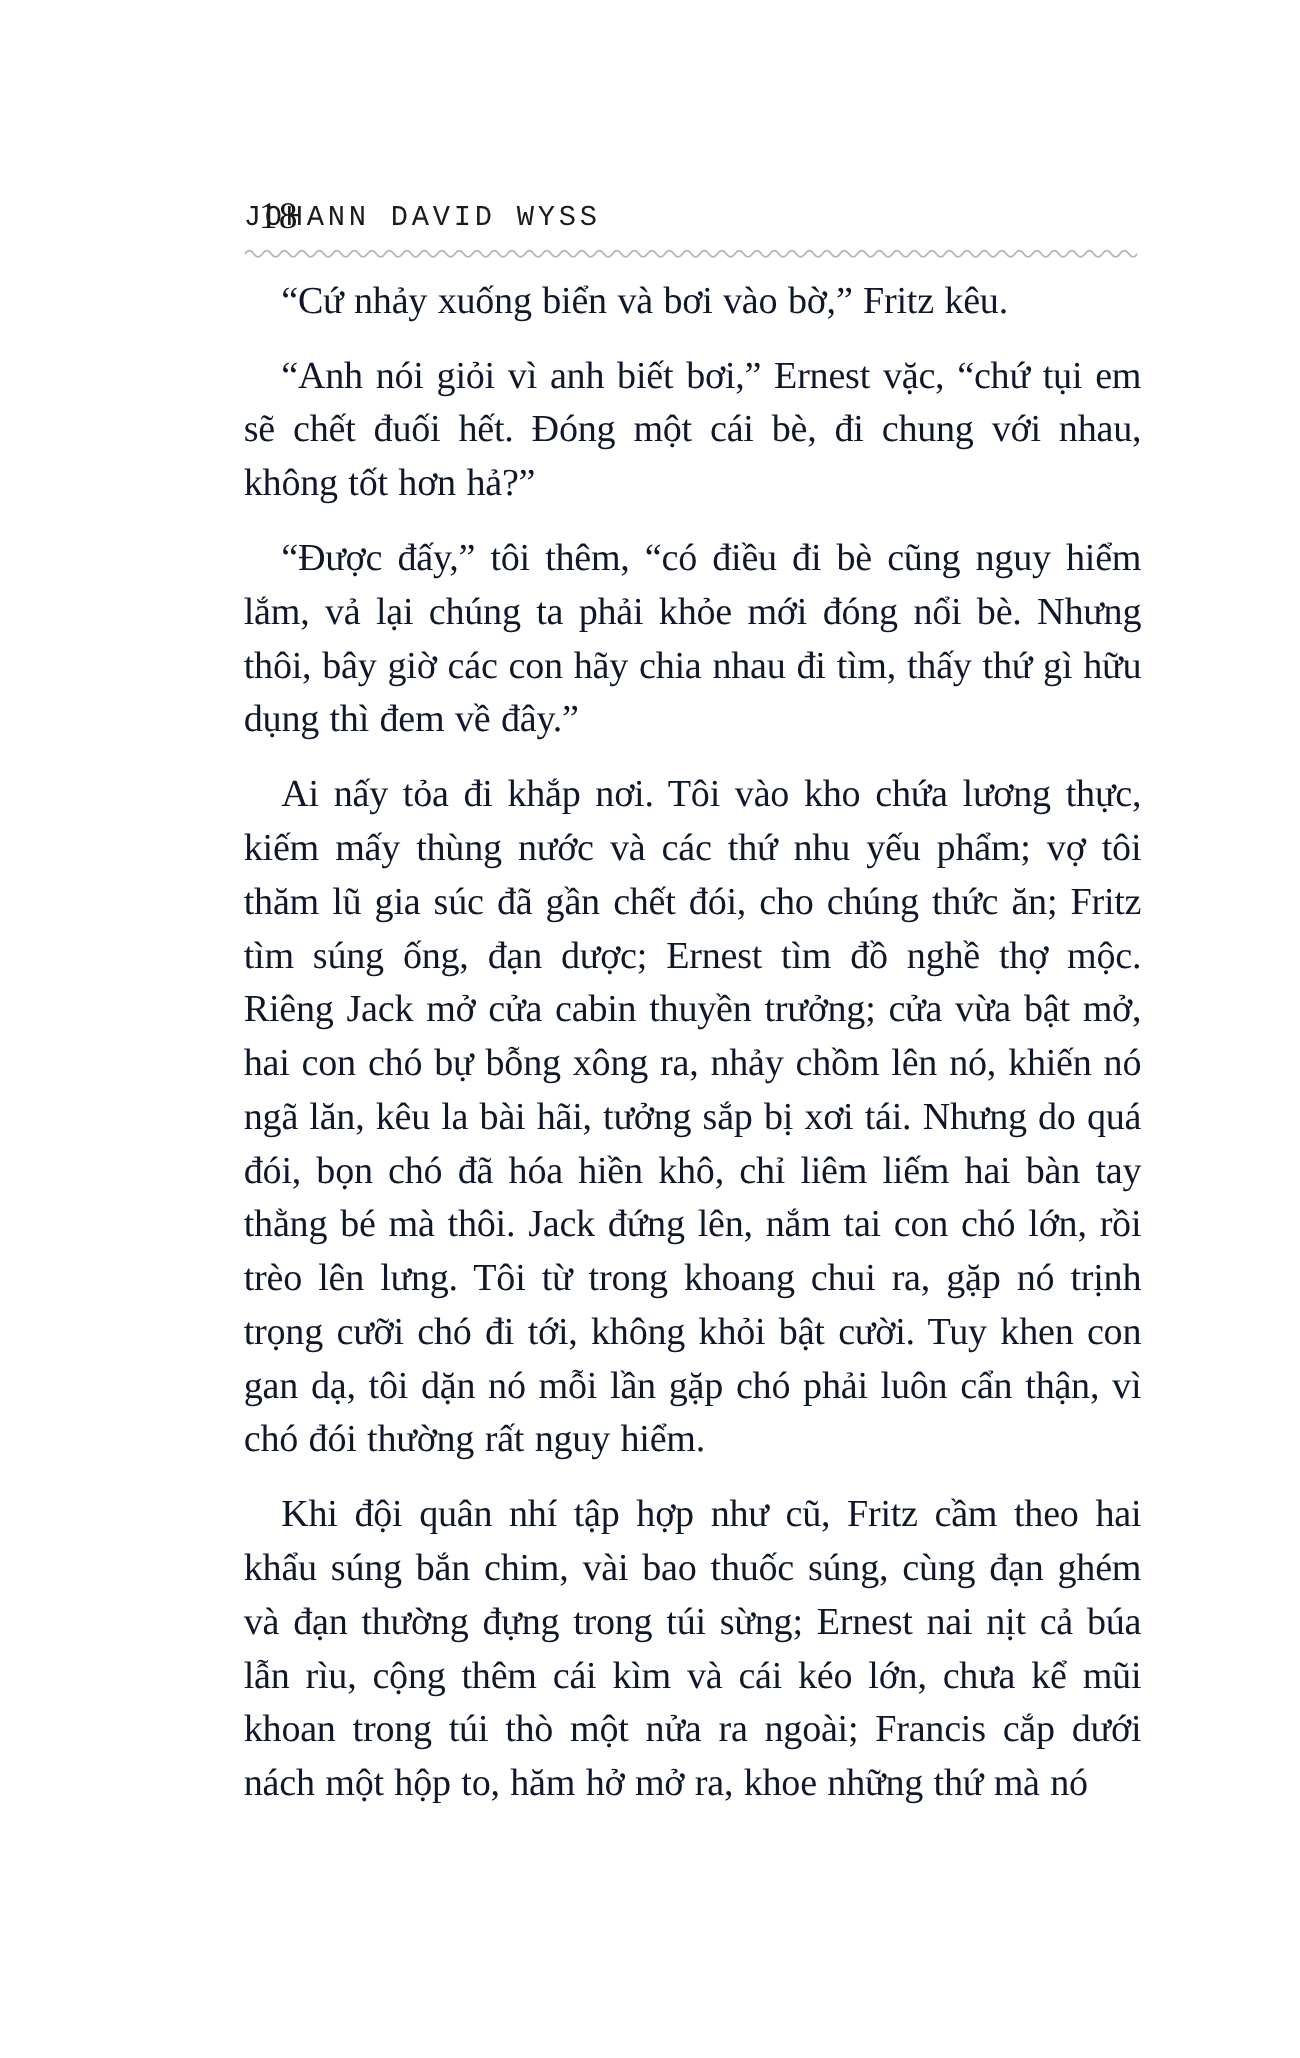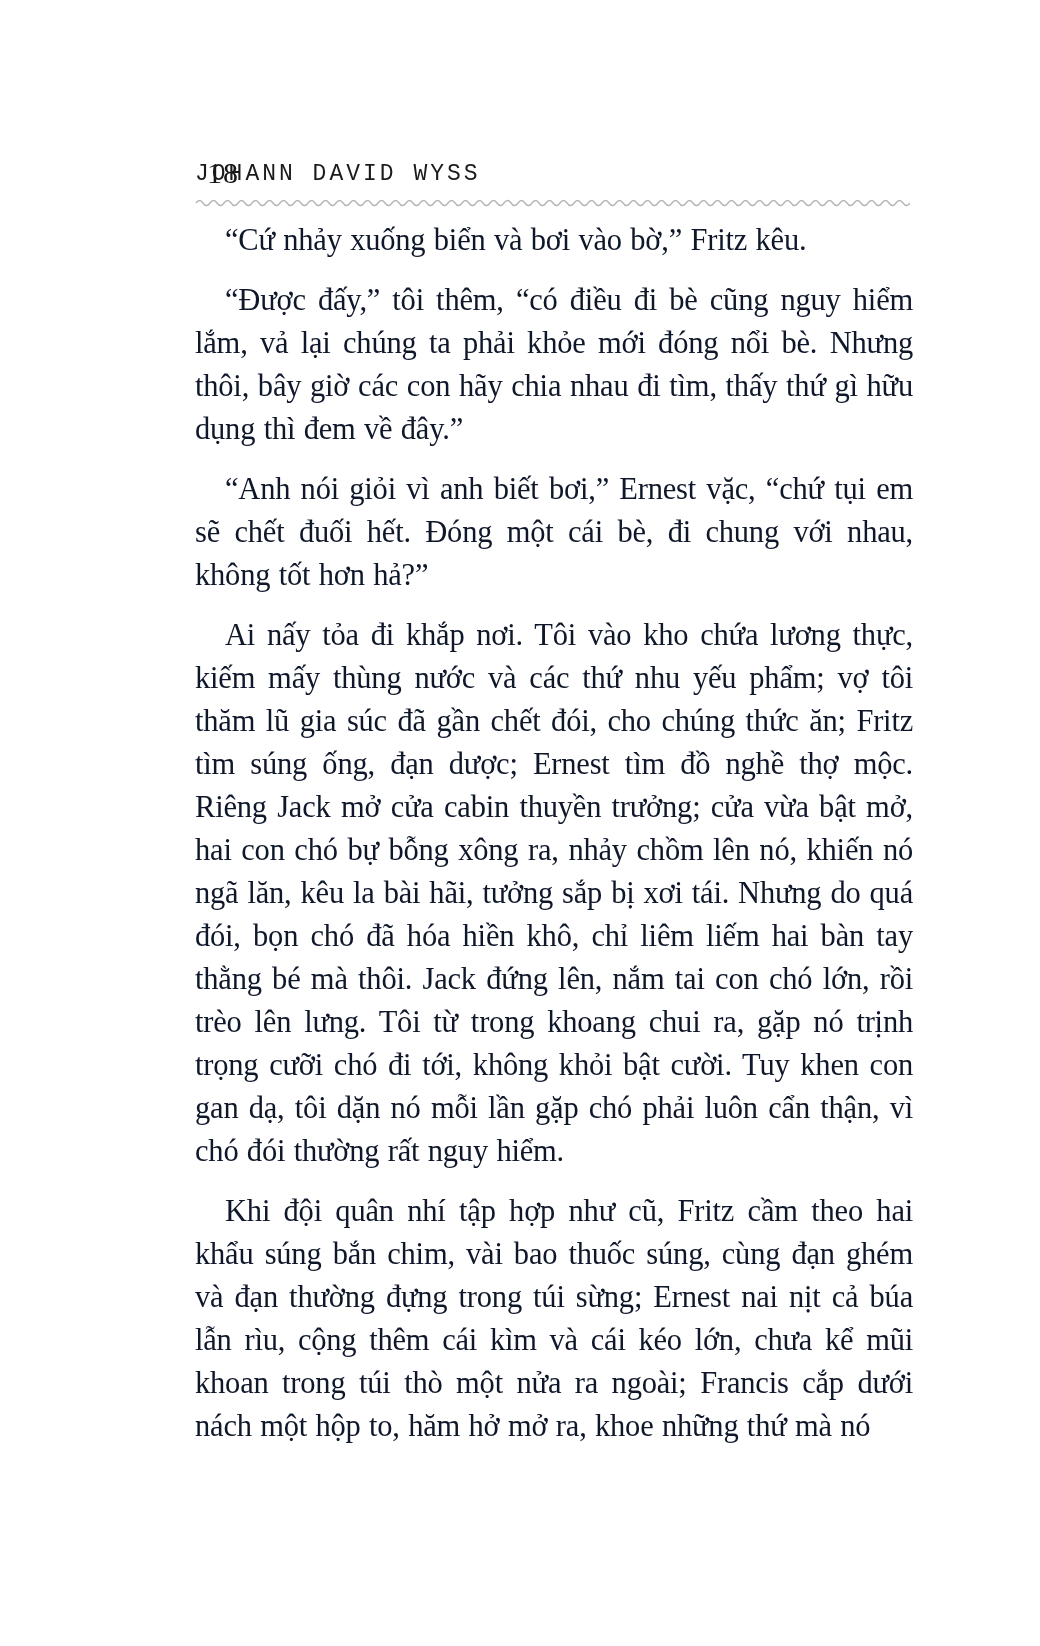--- a/index.html
+++ b/index.html
@@ -82,20 +82,20 @@
       <span class="pagenum">18</span>
       <span class="running">JOHANN DAVID WYSS</span>
     </div>
 
     <svg class="divider" viewBox="0 0 715 10" preserveAspectRatio="none" xmlns="http://www.w3.org/2000/svg">
       <path d="M1 6 q3.5 -5 7 0 q3.5 5 7 0 q3.5 -5 7 0 q3.5 5 7 0 q3.5 -5 7 0 q3.5 5 7 0 q3.5 -5 7 0 q3.5 5 7 0 q3.5 -5 7 0 q3.5 5 7 0 q3.5 -5 7 0 q3.5 5 7 0 q3.5 -5 7 0 q3.5 5 7 0 q3.5 -5 7 0 q3.5 5 7 0 q3.5 -5 7 0 q3.5 5 7 0 q3.5 -5 7 0 q3.5 5 7 0 q3.5 -5 7 0 q3.5 5 7 0 q3.5 -5 7 0 q3.5 5 7 0 q3.5 -5 7 0 q3.5 5 7 0 q3.5 -5 7 0 q3.5 5 7 0 q3.5 -5 7 0 q3.5 5 7 0 q3.5 -5 7 0 q3.5 5 7 0 q3.5 -5 7 0 q3.5 5 7 0 q3.5 -5 7 0 q3.5 5 7 0 q3.5 -5 7 0 q3.5 5 7 0 q3.5 -5 7 0 q3.5 5 7 0 q3.5 -5 7 0 q3.5 5 7 0 q3.5 -5 7 0 q3.5 5 7 0 q3.5 -5 7 0 q3.5 5 7 0 q3.5 -5 7 0 q3.5 5 7 0 q3.5 -5 7 0 q3.5 5 7 0 q3.5 -5 7 0 q3.5 5 7 0 q3.5 -5 7 0 q3.5 5 7 0 q3.5 -5 7 0 q3.5 5 7 0 q3.5 -5 7 0 q3.5 5 7 0 q3.5 -5 7 0 q3.5 5 7 0 q3.5 -5 7 0 q3.5 5 7 0 q3.5 -5 7 0 q3.5 5 7 0 q3.5 -5 7 0 q3.5 5 7 0 q3.5 -5 7 0 q3.5 5 7 0 q3.5 -5 7 0 q3.5 5 7 0 q3.5 -5 7 0 q3.5 5 7 0 q3.5 -5 7 0 q3.5 5 7 0 q3.5 -5 7 0 q3.5 5 7 0 q3.5 -5 7 0 q3.5 5 7 0 q3.5 -5 7 0 q3.5 5 7 0 q3.5 -5 7 0 q3.5 5 7 0 q3.5 -5 7 0 q3.5 5 7 0 q3.5 -5 7 0 q3.5 5 7 0 q3.5 -5 7 0 q3.5 5 7 0 q3.5 -5 7 0 q3.5 5 7 0 q3.5 -5 7 0 q3.5 5 7 0 q3.5 -5 7 0 q3.5 5 7 0 q3.5 -5 7 0 q3.5 5 7 0 q3.5 -5 7 0 q3.5 5 7 0 q3.5 -5 7 0 q3.5 5 7 0 q3.5 -5 7 0 q3.5 5 7 0" fill="none" stroke="#b5b5b5" stroke-width="1.4"></path>
     </svg>
 
     <div class="bodytext">
       <p class="para">“Cứ nhảy xuống biển và bơi vào bờ,” Fritz kêu.</p>
+      <p class="para">“Anh nói giỏi vì anh biết bơi,” Ernest vặc, “chứ tụi em sẽ chết đuối hết. Đóng một cái bè, đi chung với nhau, không tốt hơn hả?”</p>
       <p class="para">“Được đấy,” tôi thêm, “có điều đi bè cũng nguy hiểm lắm, vả lại chúng ta phải khỏe mới đóng nổi bè. Nhưng thôi, bây giờ các con hãy chia nhau đi tìm, thấy thứ gì hữu dụng thì đem về đây.”</p>
-      <p class="para">“Anh nói giỏi vì anh biết bơi,” Ernest vặc, “chứ tụi em sẽ chết đuối hết. Đóng một cái bè, đi chung với nhau, không tốt hơn hả?”</p>
       <p class="para">Ai nấy tỏa đi khắp nơi. Tôi vào kho chứa lương thực, kiếm mấy thùng nước và các thứ nhu yếu phẩm; vợ tôi thăm lũ gia súc đã gần chết đói, cho chúng thức ăn; Fritz tìm súng ống, đạn dược; Ernest tìm đồ nghề thợ mộc. Riêng Jack mở cửa cabin thuyền trưởng; cửa vừa bật mở, hai con chó bự bỗng xông ra, nhảy chồm lên nó, khiến nó ngã lăn, kêu la bài hãi, tưởng sắp bị xơi tái. Nhưng do quá đói, bọn chó đã hóa hiền khô, chỉ liêm liếm hai bàn tay thằng bé mà thôi. Jack đứng lên, nắm tai con chó lớn, rồi trèo lên lưng. Tôi từ trong khoang chui ra, gặp nó trịnh trọng cưỡi chó đi tới, không khỏi bật cười. Tuy khen con gan dạ, tôi dặn nó mỗi lần gặp chó phải luôn cẩn thận, vì chó đói thường rất nguy hiểm.</p>
       <p class="para">Khi đội quân nhí tập hợp như cũ, Fritz cầm theo hai khẩu súng bắn chim, vài bao thuốc súng, cùng đạn ghém và đạn thường đựng trong túi sừng; Ernest nai nịt cả búa lẫn rìu, cộng thêm cái kìm và cái kéo lớn, chưa kể mũi khoan trong túi thò một nửa ra ngoài; Francis cắp dưới nách một hộp to, hăm hở mở ra, khoe những thứ mà nó</p>
     </div>
 
   </div>
 </div>
 
 </body></html>

